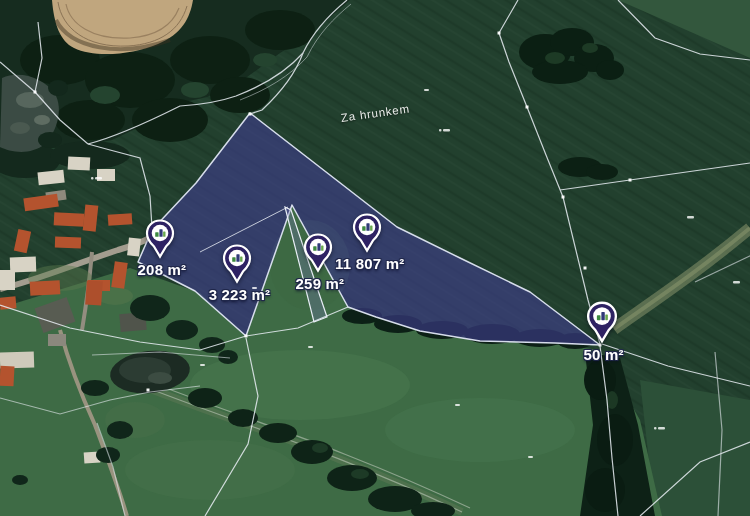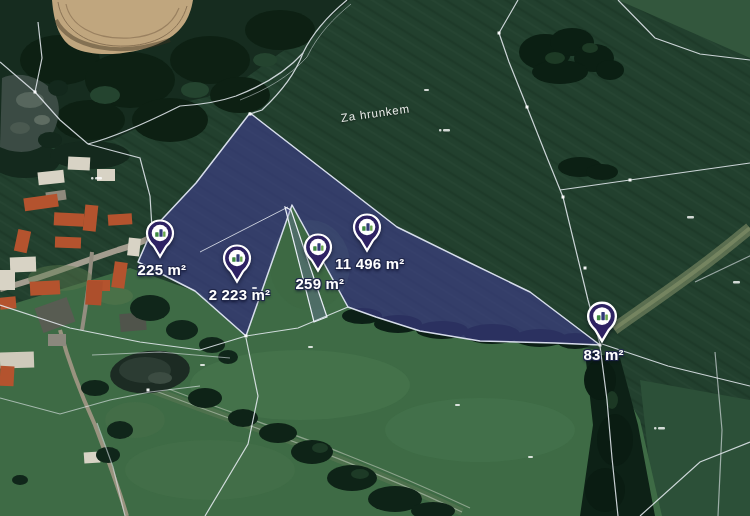--- a/index.html
+++ b/index.html
@@ -261,34 +261,34 @@
   <div class="marker" style="left:160px;top:258px">
     <svg class="pin" viewBox="0 0 30 40">
       <path d="M15 1.5 C7.5 1.5 2 7.2 2 14.4 C2 19.6 5.2 23.8 8.8 27.2 L15 37.5 L21.2 27.2 C24.8 23.8 28 19.6 28 14.4 C28 7.2 22.5 1.5 15 1.5 Z" fill="#2e2263" stroke="#ffffff" stroke-width="2.2"></path>
       <circle cx="15" cy="14" r="8.3" fill="#ffffff"></circle>
       <g>
         <rect x="10.2" y="13.2" width="3.4" height="4.6" rx="0.6" fill="#3e8a41"></rect>
         <rect x="14.4" y="10.2" width="3.2" height="7.6" rx="0.6" fill="#303a77"></rect>
         <rect x="18.1" y="12.4" width="2.4" height="5.4" rx="0.6" fill="#6aa84f"></rect>
       </g>
     </svg>
-    <div class="mlabel">225 m²</div>
+    <div class="mlabel">208 m²</div>
   </div>
 
   <div class="marker" style="left:237px;top:283px">
     <svg class="pin" viewBox="0 0 30 40">
       <path d="M15 1.5 C7.5 1.5 2 7.2 2 14.4 C2 19.6 5.2 23.8 8.8 27.2 L15 37.5 L21.2 27.2 C24.8 23.8 28 19.6 28 14.4 C28 7.2 22.5 1.5 15 1.5 Z" fill="#2e2263" stroke="#ffffff" stroke-width="2.2"></path>
       <circle cx="15" cy="14" r="8.3" fill="#ffffff"></circle>
       <g>
         <rect x="10.2" y="13.2" width="3.4" height="4.6" rx="0.6" fill="#3e8a41"></rect>
         <rect x="14.4" y="10.2" width="3.2" height="7.6" rx="0.6" fill="#303a77"></rect>
         <rect x="18.1" y="12.4" width="2.4" height="5.4" rx="0.6" fill="#6aa84f"></rect>
       </g>
     </svg>
-    <div class="mlabel">2 223 m²</div>
+    <div class="mlabel">3 223 m²</div>
   </div>
 
   <div class="marker" style="left:318px;top:272px">
     <svg class="pin" viewBox="0 0 30 40">
       <path d="M15 1.5 C7.5 1.5 2 7.2 2 14.4 C2 19.6 5.2 23.8 8.8 27.2 L15 37.5 L21.2 27.2 C24.8 23.8 28 19.6 28 14.4 C28 7.2 22.5 1.5 15 1.5 Z" fill="#2e2263" stroke="#ffffff" stroke-width="2.2"></path>
       <circle cx="15" cy="14" r="8.3" fill="#ffffff"></circle>
       <g>
         <rect x="10.2" y="13.2" width="3.4" height="4.6" rx="0.6" fill="#3e8a41"></rect>
         <rect x="14.4" y="10.2" width="3.2" height="7.6" rx="0.6" fill="#303a77"></rect>
         <rect x="18.1" y="12.4" width="2.4" height="5.4" rx="0.6" fill="#6aa84f"></rect>
@@ -300,29 +300,29 @@
   <div class="marker" style="left:367px;top:252px">
     <svg class="pin" viewBox="0 0 30 40">
       <path d="M15 1.5 C7.5 1.5 2 7.2 2 14.4 C2 19.6 5.2 23.8 8.8 27.2 L15 37.5 L21.2 27.2 C24.8 23.8 28 19.6 28 14.4 C28 7.2 22.5 1.5 15 1.5 Z" fill="#2e2263" stroke="#ffffff" stroke-width="2.2"></path>
       <circle cx="15" cy="14" r="8.3" fill="#ffffff"></circle>
       <g>
         <rect x="10.2" y="13.2" width="3.4" height="4.6" rx="0.6" fill="#3e8a41"></rect>
         <rect x="14.4" y="10.2" width="3.2" height="7.6" rx="0.6" fill="#303a77"></rect>
         <rect x="18.1" y="12.4" width="2.4" height="5.4" rx="0.6" fill="#6aa84f"></rect>
       </g>
     </svg>
-    <div class="mlabel">11 496 m²</div>
+    <div class="mlabel">11 807 m²</div>
   </div>
 
   <div class="marker big" style="left:602px;top:343px">
     <svg class="pin" viewBox="0 0 30 40">
       <path d="M15 1.5 C7.5 1.5 2 7.2 2 14.4 C2 19.6 5.2 23.8 8.8 27.2 L15 37.5 L21.2 27.2 C24.8 23.8 28 19.6 28 14.4 C28 7.2 22.5 1.5 15 1.5 Z" fill="#2e2263" stroke="#ffffff" stroke-width="2.2"></path>
       <circle cx="15" cy="14" r="8.3" fill="#ffffff"></circle>
       <g>
         <rect x="10.2" y="13.2" width="3.4" height="4.6" rx="0.6" fill="#3e8a41"></rect>
         <rect x="14.4" y="10.2" width="3.2" height="7.6" rx="0.6" fill="#303a77"></rect>
         <rect x="18.1" y="12.4" width="2.4" height="5.4" rx="0.6" fill="#6aa84f"></rect>
       </g>
     </svg>
-    <div class="mlabel">83 m²</div>
+    <div class="mlabel">50 m²</div>
   </div>
 
 </div>
 
 </body></html>

